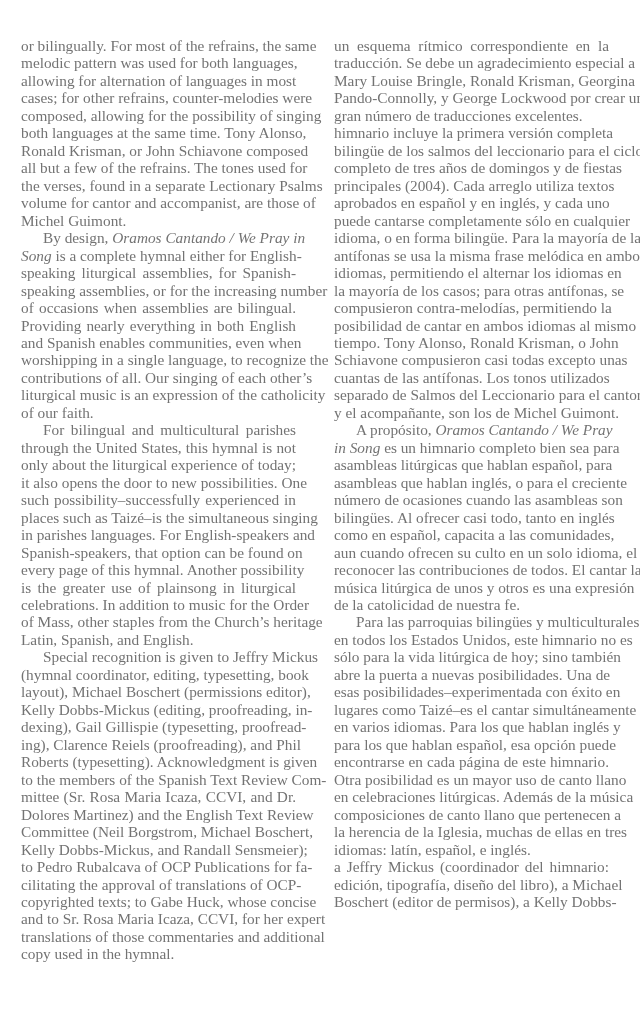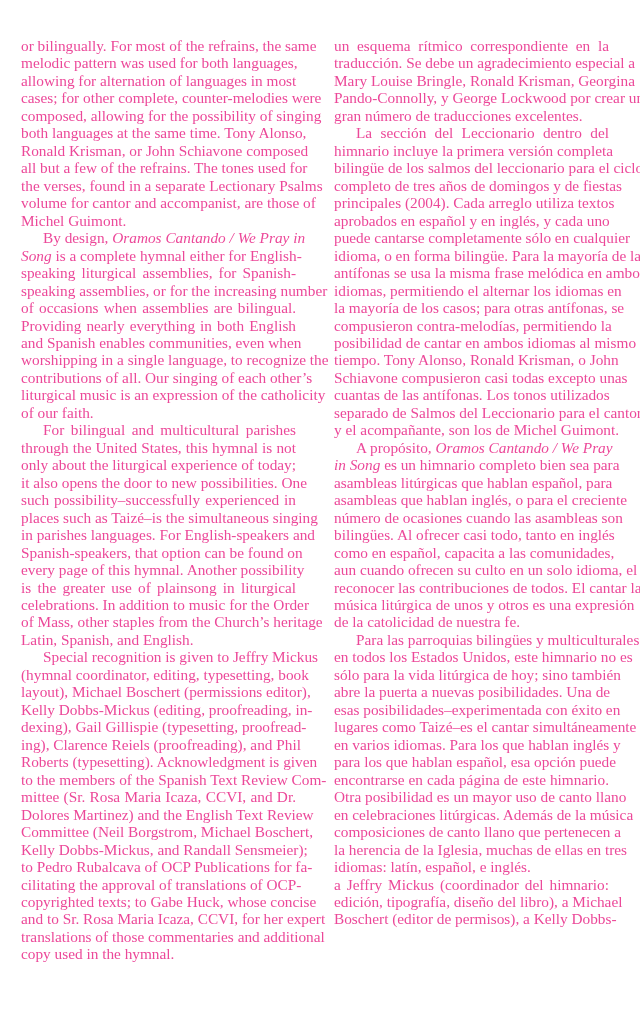--- a/index.html
+++ b/index.html
@@ -4,21 +4,21 @@
 <style>
   html, body { margin: 0; padding: 0; background: #ffffff; }
   body { width: 640px; height: 1024px; position: relative; overflow: hidden; }
   .page { position: absolute; left: 0; top: 0; width: 640px; height: 1024px; background: #fff; }
   .col {
     position: absolute;
     top: 37px;
     font-family: "Liberation Serif", "DejaVu Serif", serif;
     font-size: 15.3px;
     line-height: 17.47px;
-    color: #ec4899;
+    color: #737373;
   }
   .col.left { left: 21px; width: 275px; }
   .col.right { left: 334px; width: 275px; }
   .ln {
     display: block;
     white-space: nowrap;
     text-align: justify;
     text-align-last: justify;
     height: 17.47px;
     overflow: visible;
@@ -29,21 +29,21 @@
 </style>
 </head>
 <body>
 
 <div class="page">
   <div class="col left" id="col-left">
       <div>
         <span class="ln">or bilingually. For most of the refrains, the same</span>
         <span class="ln">melodic pattern was used for both languages,</span>
         <span class="ln">allowing for alternation of languages in most</span>
-        <span class="ln">cases; for other complete, counter-melodies were</span>
+        <span class="ln">cases; for other refrains, counter-melodies were</span>
         <span class="ln">composed, allowing for the possibility of singing</span>
         <span class="ln">both languages at the same time. Tony Alonso,</span>
         <span class="ln">Ronald Krisman, or John Schiavone composed</span>
         <span class="ln">all but a few of the refrains. The tones used for</span>
         <span class="ln">the verses, found in a separate Lectionary Psalms</span>
         <span class="ln">volume for cantor and accompanist, are those of</span>
         <span class="ln last">Michel Guimont.</span>
       </div>
       <div>
         <span class="ln indent">By design, <i>Oramos Cantando / We Pray in</i></span>
@@ -96,21 +96,20 @@
     </div>
   <div class="col right" id="col-right">
       <div>
         <span class="ln">un esquema rítmico correspondiente en la</span>
         <span class="ln">traducción. Se debe un agradecimiento especial a</span>
         <span class="ln">Mary Louise Bringle, Ronald Krisman, Georgina</span>
         <span class="ln">Pando-Connolly, y George Lockwood por crear un</span>
         <span class="ln last">gran número de traducciones excelentes.</span>
       </div>
       <div>
-        <span class="ln indent">La sección del Leccionario dentro del</span>
         <span class="ln">himnario incluye la primera versión completa</span>
         <span class="ln">bilingüe de los salmos del leccionario para el ciclo</span>
         <span class="ln">completo de tres años de domingos y de fiestas</span>
         <span class="ln">principales (2004). Cada arreglo utiliza textos</span>
         <span class="ln">aprobados en español y en inglés, y cada uno</span>
         <span class="ln">puede cantarse completamente sólo en cualquier</span>
         <span class="ln">idioma, o en forma bilingüe. Para la mayoría de las</span>
         <span class="ln">antífonas se usa la misma frase melódica en ambos</span>
         <span class="ln">idiomas, permitiendo el alternar los idiomas en</span>
         <span class="ln">la mayoría de los casos; para otras antífonas, se</span>

